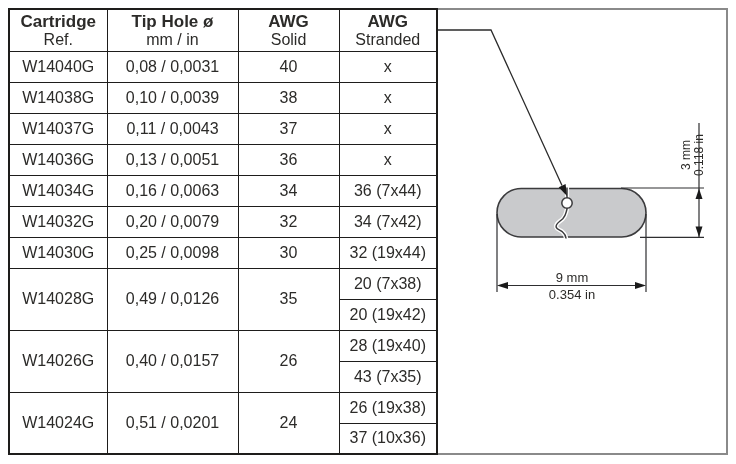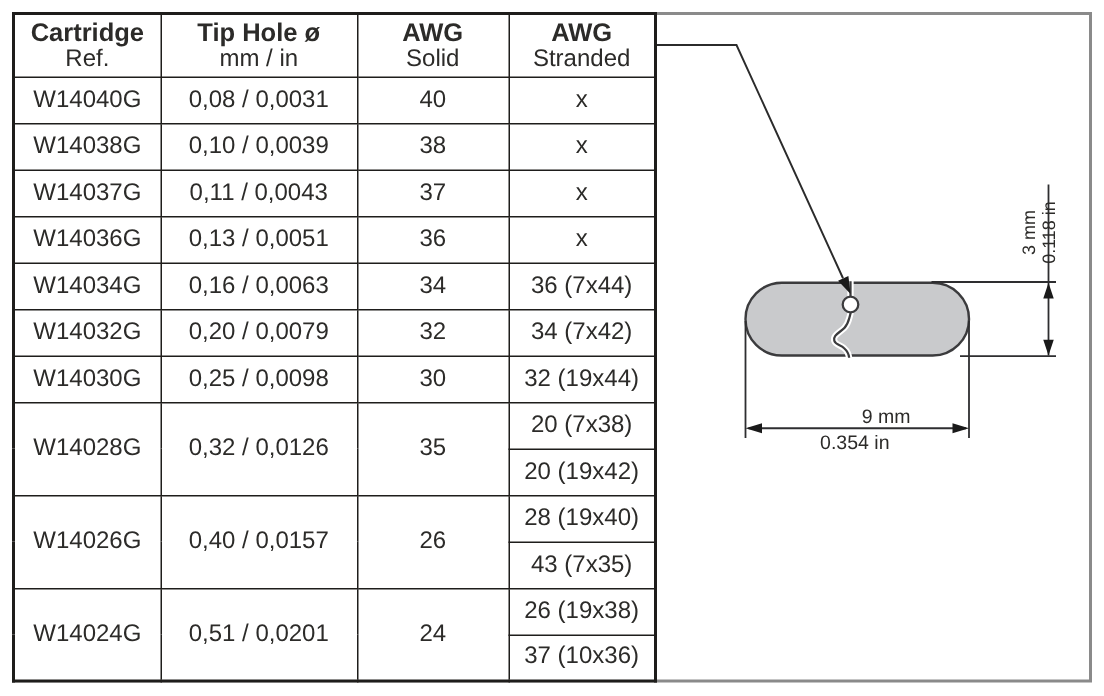--- a/index.html
+++ b/index.html
@@ -7,21 +7,21 @@
           font-family:"Liberation Sans",sans-serif;color:#2c2b29;}
   svg.overlay{position:absolute;left:0;top:0;z-index:1;}
   table.tbl{position:absolute;left:8px;top:8px;z-index:2;border-collapse:collapse;
             table-layout:fixed;background:#fff;border:2px solid #1e1d1b;}
   .tbl th,.tbl td{border:1.5px solid #1e1d1b;text-align:center;vertical-align:middle;
             padding:0;font-size:16px;color:#2c2b29;overflow:hidden;white-space:nowrap;}
   .tbl thead tr{height:42px;}
   .tbl tbody tr{height:31px;}
   .ht{font-weight:700;font-size:17px;line-height:19px;}
   .hs{font-weight:400;font-size:16px;line-height:18px;}
-  .lblh{position:absolute;z-index:3;width:70px;text-align:right;font-size:13px;line-height:13px;}
+  .lblh{position:absolute;z-index:3;width:70px;text-align:center;font-size:13px;line-height:13px;}
   .lblv{position:absolute;z-index:3;left:663px;top:142px;width:60px;height:26px;
         transform:rotate(-90deg);text-align:center;font-size:12px;line-height:13px;}
 </style>
 </head>
 <body>
 
 <div class="canvas">
 
   <svg class="overlay" width="736" height="464" viewBox="0 0 736 464">
 
@@ -114,21 +114,21 @@
         <td>34 (7x42)</td>
       </tr>
       <tr>
         <td>W14030G</td>
         <td>0,25 / 0,0098</td>
         <td>30</td>
         <td>32 (19x44)</td>
       </tr>
       <tr>
         <td rowspan="2">W14028G</td>
-        <td rowspan="2">0,32 / 0,0126</td>
+        <td rowspan="2">0,49 / 0,0126</td>
         <td rowspan="2">35</td>
         <td>20 (7x38)</td>
       </tr>
       <tr>
         <td>20 (19x42)</td>
       </tr>
       <tr>
         <td rowspan="2">W14026G</td>
         <td rowspan="2">0,40 / 0,0157</td>
         <td rowspan="2">26</td>
@@ -143,20 +143,20 @@
         <td rowspan="2">24</td>
         <td>26 (19x38)</td>
       </tr>
       <tr>
         <td>37 (10x36)</td>
       </tr>
     </tbody>
   </table>
 
   <div class="lblh" style="left:537px;top:271px;">9 mm</div>
-  <div class="lblh" style="left:523px;top:288px;">0.354 in</div>
+  <div class="lblh" style="left:537px;top:288px;">0.354 in</div>
 
   <div class="lblv">
     <div>3 mm</div>
     <div>0.118 in</div>
   </div>
 
 </div>
 
 </body></html>

